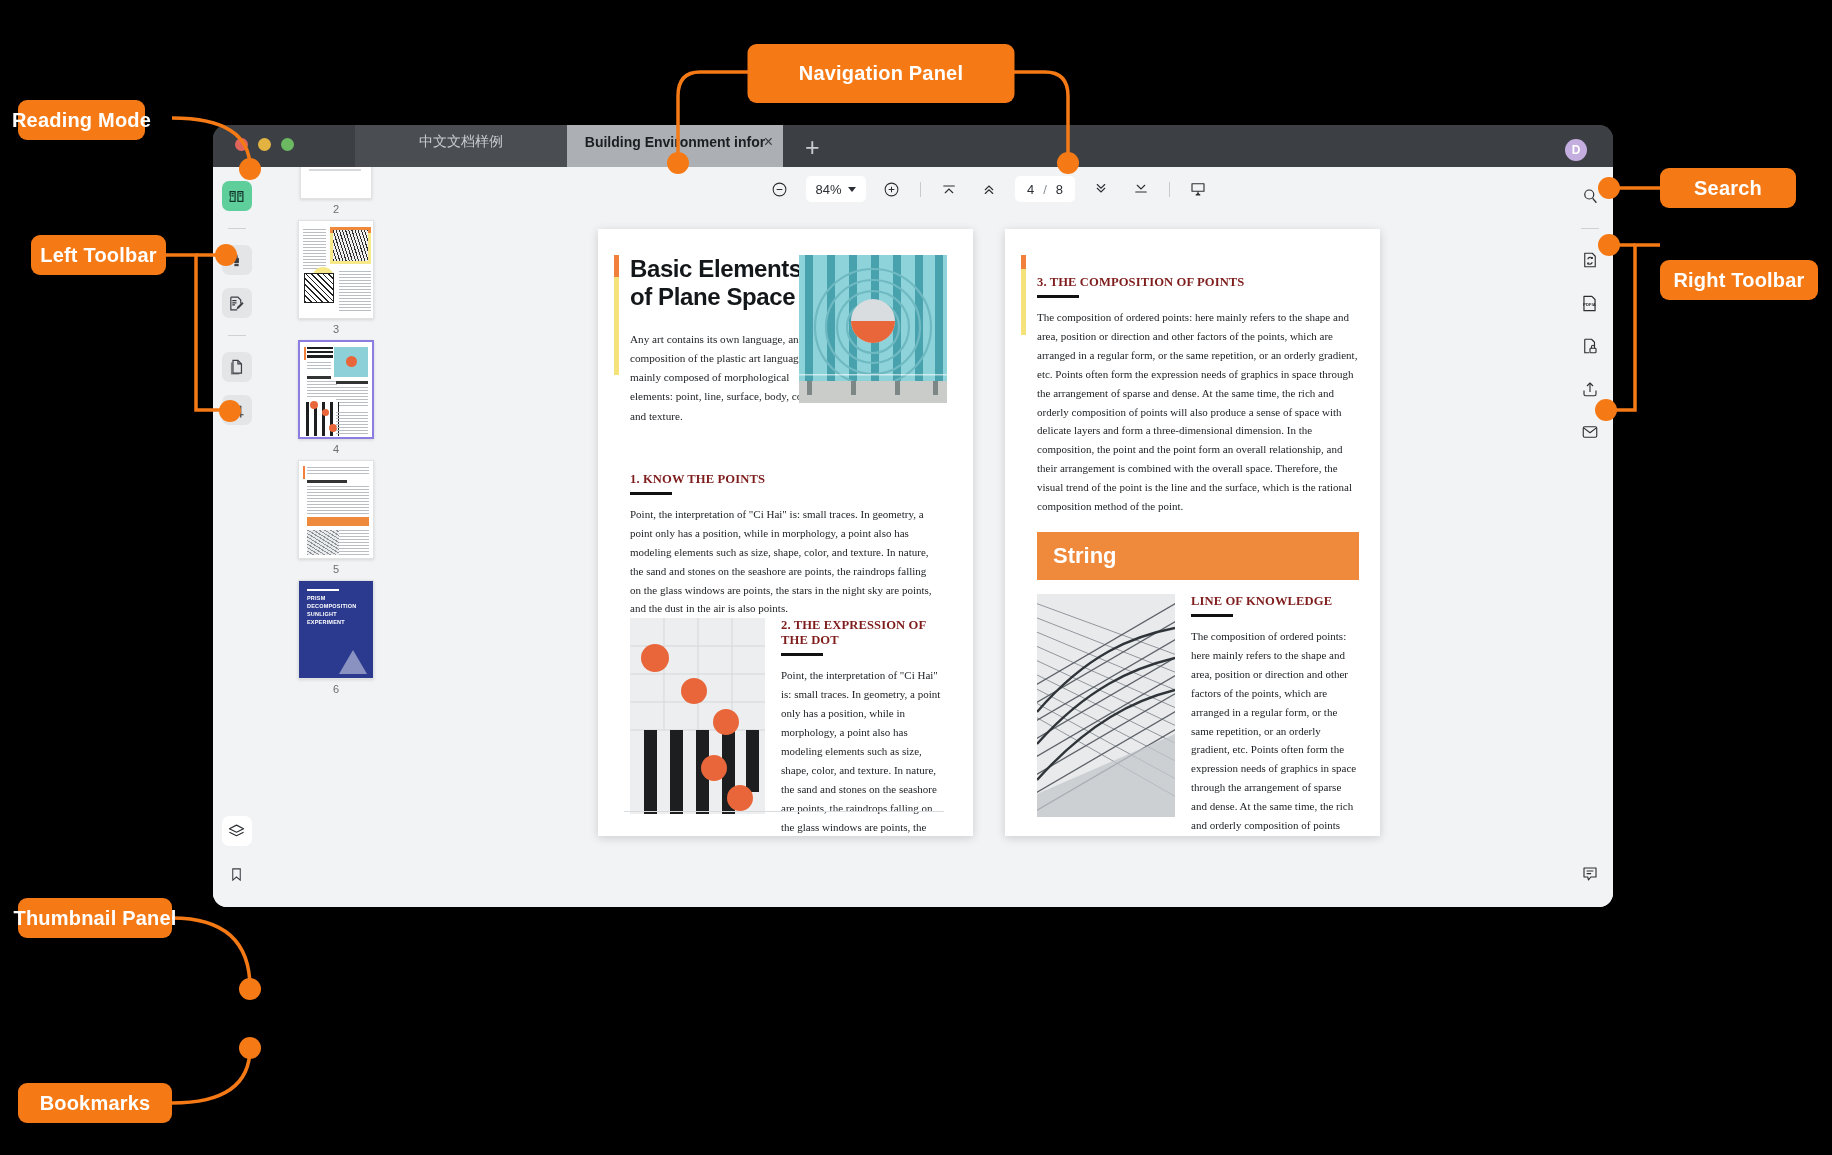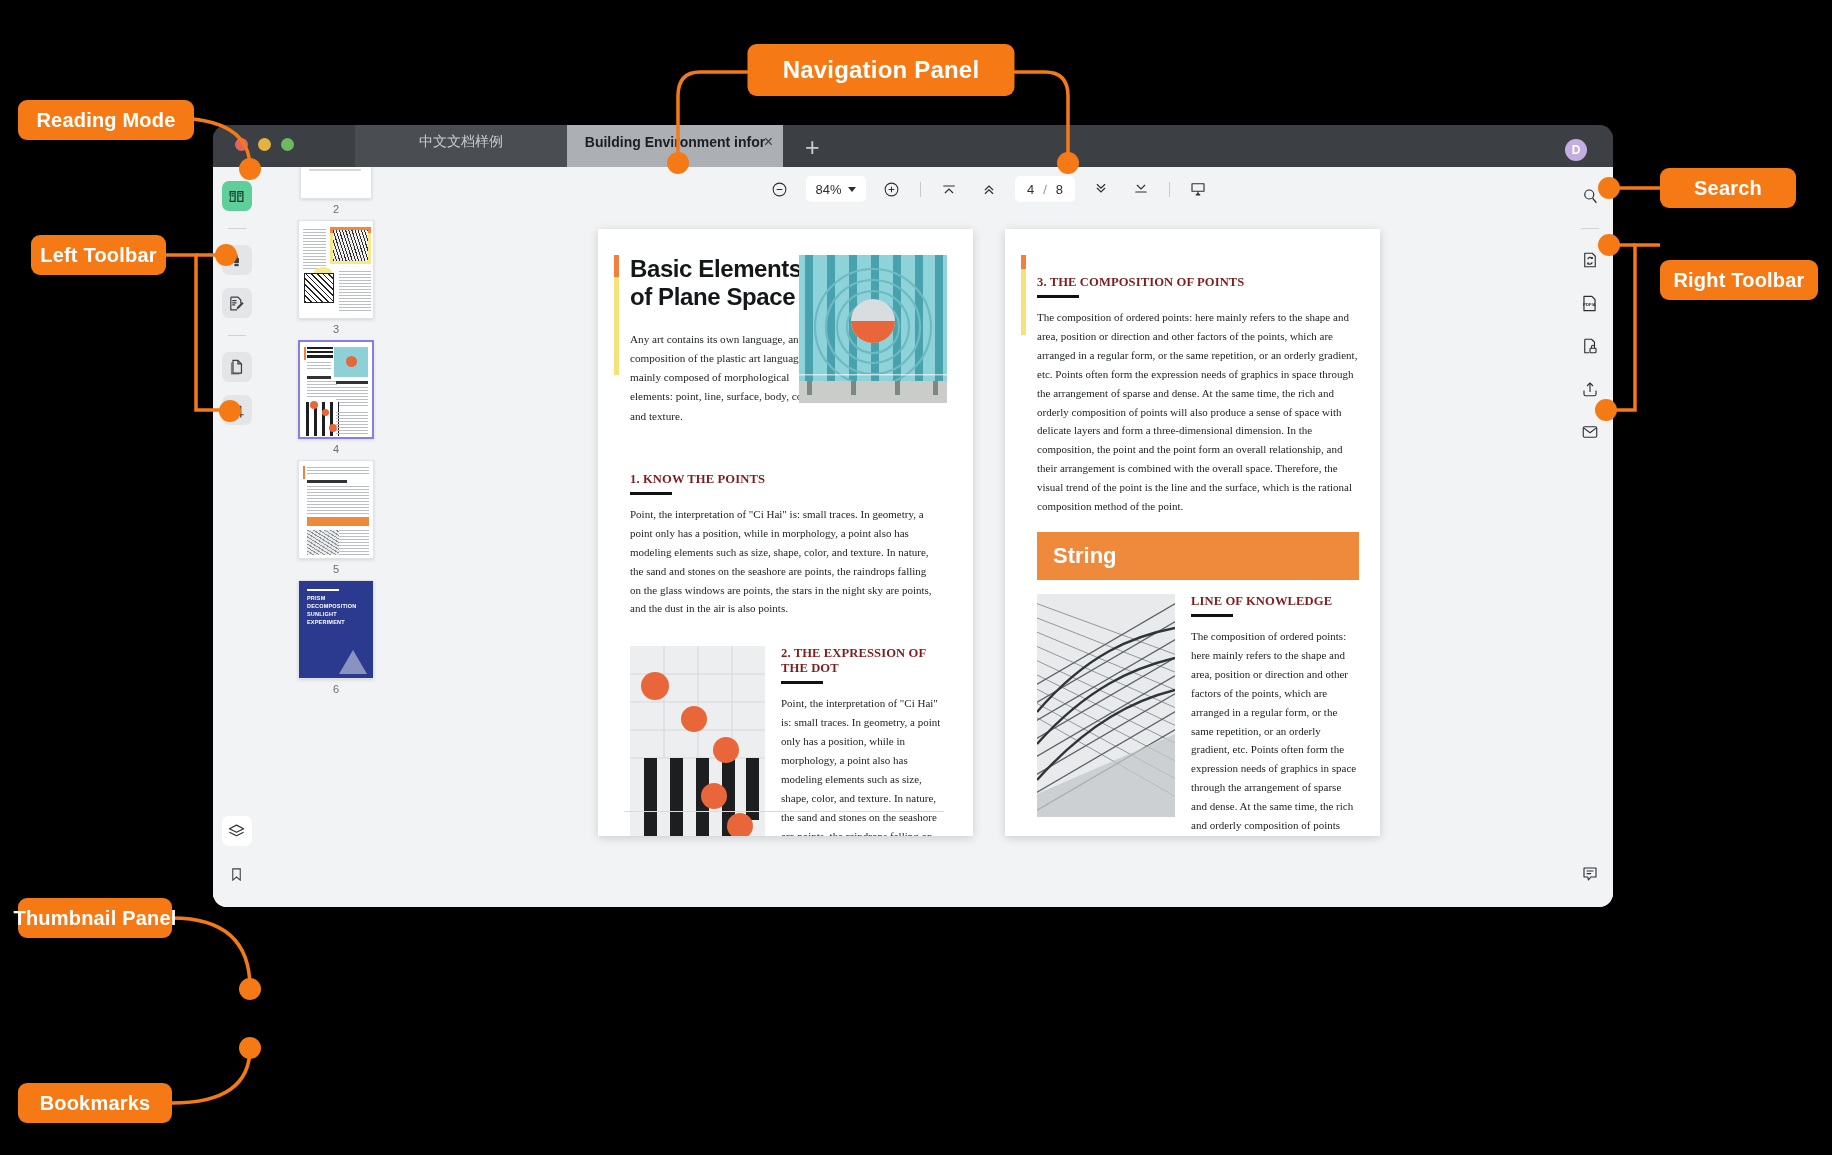--- a/index.html
+++ b/index.html
@@ -10,21 +10,21 @@
   .stage { position:absolute; inset:0; }
 
   
   .callout {
     position:absolute; background:#F57A16; color:#fff;
     font-weight:bold; font-size:20px; border-radius:9px;
     display:flex; align-items:center; justify-content:center;
     padding:0 18px; height:40px; white-space:nowrap; z-index:40;
     letter-spacing:.2px;
   }
-  .nav-callout { font-size:24px; height:52px; }
+  .nav-callout { font-size:20px; height:59px; }
 
   
   .conn { position:absolute; z-index:35; }
   .dot { position:absolute; width:22px; height:22px; border-radius:50%; background:#F57A16; z-index:36; }
 
   
   .window {
     position:absolute; left:213px; top:125px; width:1400px; height:782px;
     background:#3c4044; border-radius:14px; overflow:hidden; z-index:10;
     box-shadow:0 4px 22px rgba(0,0,0,.6);
@@ -159,21 +159,21 @@
   <div class="dot" style="left:239px;  top:158px;"></div>
   <div class="dot" style="left:215px;  top:244px;"></div>
   <div class="dot" style="left:219px;  top:400px;"></div>
   <div class="dot" style="left:239px;  top:978px;"></div>
   <div class="dot" style="left:239px;  top:1037px;"></div>
   <div class="dot" style="left:1598px; top:177px;"></div>
   <div class="dot" style="left:1598px; top:234px;"></div>
   <div class="dot" style="left:1595px; top:399px;"></div>
 
   <div class="callout nav-callout" style="left:881px; top:44px; transform:translateX(-50%); min-width:267px;">Navigation Panel</div>
-  <div class="callout" style="left:18px; top:100px; width:176px;">Reading Mode</div>
+  <div class="callout" style="left:18px; top:100px; width:127px;">Reading Mode</div>
   <div class="callout" style="left:31px; top:235px; width:135px;">Left Toolbar</div>
   <div class="callout" style="left:18px; top:898px; width:154px;">Thumbnail Panel</div>
   <div class="callout" style="left:18px; top:1083px; width:154px;">Bookmarks</div>
   <div class="callout" style="left:1660px; top:168px; width:136px;">Search</div>
   <div class="callout" style="left:1660px; top:225px; width:158px;margin-top:35px;">Right Toolbar</div>
 
   <div class="window">
 
     <div class="titlebar">
       <div class="traffic">
@@ -441,21 +441,21 @@
             <div class="pg-inner">
               <h1 class="doc-title">Basic Elements of Plane Space</h1>
               <p class="intro">Any art contains its own language, and the composition of the plastic art language is mainly composed of morphological elements: point, line, surface, body, color and texture.</p>
 
               <div style="margin-top:46px;">
                 <h2 class="sec">1. KNOW THE POINTS</h2>
                 <div class="rule"></div>
                 <p class="body-txt" style="width:310px;">Point, the interpretation of "Ci Hai" is: small traces. In geometry, a point only has a position, while in morphology, a point also has modeling elements such as size, shape, color, and texture. In nature, the sand and stones on the seashore are points, the raindrops falling on the glass windows are points, the stars in the night sky are points, and the dust in the air is also points.</p>
               </div>
 
-              <div class="two-col" style="margin-top:28px;">
+              <div class="two-col" style="margin-top:0;">
                 <div class="col-img">
                   <svg width="135" height="196" viewBox="0 0 135 196">
                     <rect width="135" height="196" fill="#eceeef"></rect>
                     <g stroke="#d5d8da" stroke-width="1">
                       <path d="M0 28h135M0 56h135M0 84h135M0 112h135"></path>
                       <path d="M34 0v112M68 0v112M102 0v112"></path>
                     </g>
                     <g fill="#1c1e20">
                       <rect x="14" y="112" width="13" height="84"></rect>
                       <rect x="40" y="112" width="13" height="84"></rect>

